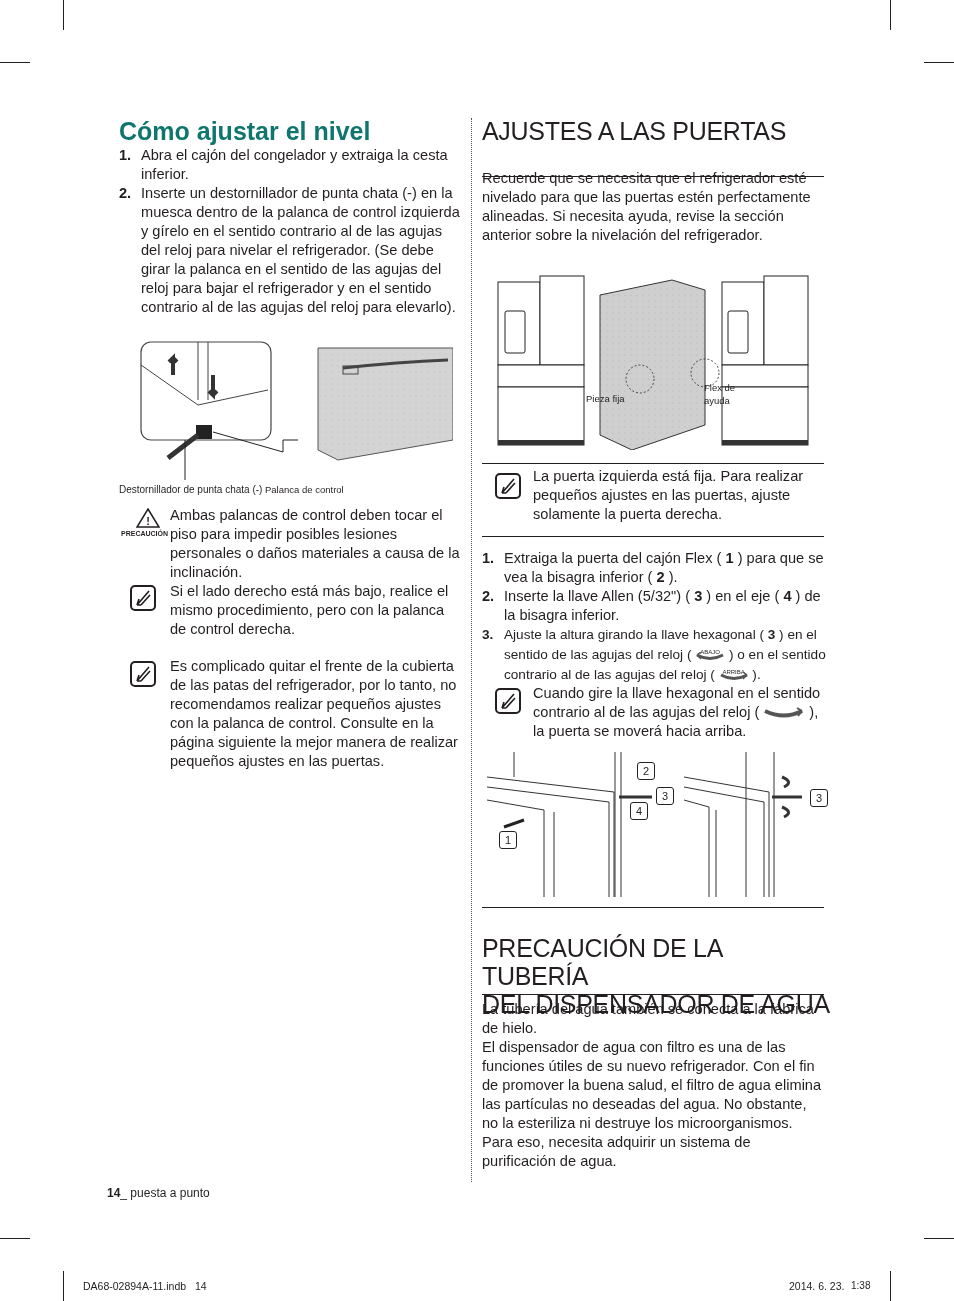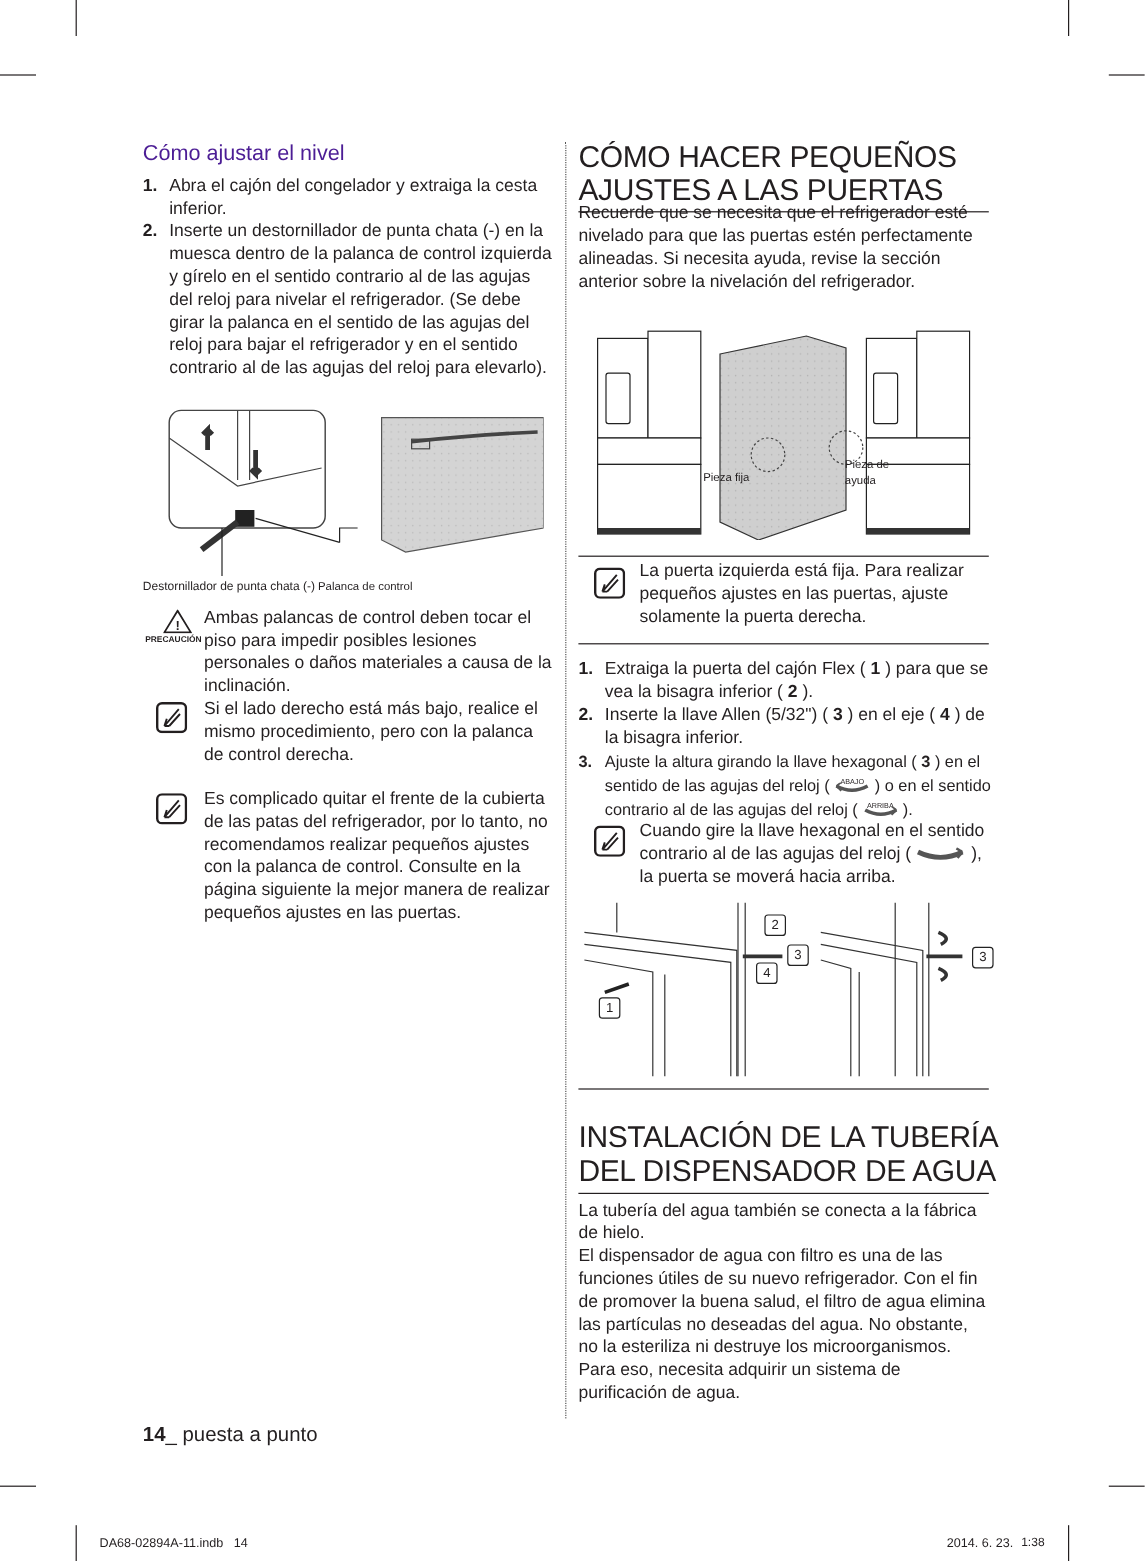--- a/index.html
+++ b/index.html
@@ -1,20 +1,20 @@
 <!DOCTYPE html>
 <html><head>
 <meta charset="utf-8">
 <style>
   html, body { margin:0; padding:0; background:#fff; }
   body { width:954px; height:1301px; position:relative; overflow:hidden;
          font-family:"Liberation Sans", sans-serif; color:#231f20; }
   .abs { position:absolute; }
   .crop { position:absolute; background:#231f20; }
-  .h3 { font-size:18px; color:#4c1d95; }
+  .h3 { font-size:25px; color:#0f766e;font-weight:bold; }
   .body { font-size:14.6px; line-height:19px; color:#231f20; }
   ol.steps { list-style:none; margin:0; padding:0; }
   ol.steps li { position:relative; padding-left:22px; }
   ol.steps li .num { position:absolute; left:0; top:0; font-weight:bold; }
   .h2 { font-size:25px; line-height:28px; letter-spacing:-0.3px; color:#231f20; }
   .rule { position:absolute; height:1px; background:#231f20; }
   .vdots { position:absolute; width:0; border-left:1.5px dotted #555; }
   .note-icon { position:absolute; width:26px; height:26px; }
   .small { font-size:9.5px; color:#231f20; }
   .fig { position:absolute; }
@@ -79,21 +79,20 @@
 </svg>
 <div class="abs body" style="left:170px;top:582px;width:294px">Si el lado derecho está más bajo, realice el mismo procedimiento, pero con la palanca de control derecha.</div>
 
 <svg class="note-icon" style="left:130px;top:661px" viewBox="0 0 26 26">
   <rect x="1" y="1" width="24" height="24" rx="4" fill="#fff" stroke="#231f20" stroke-width="2"></rect>
   <path d="M7,20 L19,6 M11,20 L20,10 M7,20 L9,14 M7,20 L11,20" stroke="#231f20" stroke-width="1.6" fill="none"></path>
 </svg>
 <div class="abs body" style="left:170px;top:657px;width:294px">Es complicado quitar el frente de la cubierta de las patas del refrigerador, por lo tanto, no recomendamos realizar pequeños ajustes con la palanca de control. Consulte en la página siguiente la mejor manera de realizar pequeños ajustes en las puertas.</div>
 
 <div class="abs h2" style="left:482px;top:117px;width:350px">
-  <div>CÓMO HACER PEQUEÑOS</div>
   <div>AJUSTES A LAS PUERTAS</div>
 </div>
 <div class="rule" style="left:482px;top:176px;width:342px"></div>
 <div class="abs body" style="left:482px;top:169px;width:345px">Recuerde que se necesita que el refrigerador esté nivelado para que las puertas estén perfectamente alineadas. Si necesita ayuda, revise la sección anterior sobre la nivelación del refrigerador.</div>
 
 <svg class="fig" style="left:497px;top:275px" width="312" height="175">
   <defs>
     <pattern id="dots2" width="6" height="6" patternUnits="userSpaceOnUse">
         <rect width="6" height="6" fill="#cfcfcf"></rect>
         <circle cx="2" cy="2" r="0.6" fill="#b3b3b3"></circle>
@@ -113,21 +112,21 @@
 
   <rect x="225" y="7" width="42" height="83" fill="#fff" stroke="#222"></rect>
   <rect x="267" y="1" width="44" height="89" fill="#fff" stroke="#222"></rect>
   <rect x="231" y="36" width="20" height="42" rx="2" fill="#fff" stroke="#222"></rect>
   <rect x="225" y="90" width="86" height="22" fill="#fff" stroke="#222"></rect>
   <rect x="225" y="112" width="86" height="58" fill="#fff" stroke="#222"></rect>
   <rect x="225" y="165" width="86" height="5" fill="#333"></rect>
 </svg>
 <div class="abs small" style="left:586px;top:393px">Pieza fija</div>
 <div class="abs small" style="left:704px;top:381px;line-height:13px">
-  <div>Pieza de</div>
+  <div>Flex de</div>
   <div>ayuda</div>
 </div>
 
 <div class="rule" style="left:482px;top:463px;width:342px"></div>
 <svg class="note-icon" style="left:495px;top:473px" viewBox="0 0 26 26">
   <rect x="1" y="1" width="24" height="24" rx="4" fill="#fff" stroke="#231f20" stroke-width="2"></rect>
   <path d="M7,20 L19,6 M11,20 L20,10 M7,20 L9,14 M7,20 L11,20" stroke="#231f20" stroke-width="1.6" fill="none"></path>
 </svg>
 <div class="abs body" style="left:533px;top:467px;width:292px">La puerta izquierda está fija. Para realizar pequeños ajustes en las puertas, ajuste solamente la puerta derecha.</div>
 <div class="rule" style="left:482px;top:536px;width:342px"></div>
@@ -177,25 +176,25 @@
 </svg>
 <div class="abs" style="left:499px;top:831px;width:16px;height:16px;border:1px solid #222;border-radius:3px;font-size:11px;text-align:center;line-height:16px;background:#fff">1</div>
 <div class="abs" style="left:637px;top:762px;width:16px;height:16px;border:1px solid #222;border-radius:3px;font-size:11px;text-align:center;line-height:16px;background:#fff">2</div>
 <div class="abs" style="left:656px;top:787px;width:16px;height:16px;border:1px solid #222;border-radius:3px;font-size:11px;text-align:center;line-height:16px;background:#fff">3</div>
 <div class="abs" style="left:630px;top:802px;width:16px;height:16px;border:1px solid #222;border-radius:3px;font-size:11px;text-align:center;line-height:16px;background:#fff">4</div>
 <div class="abs" style="left:810px;top:789px;width:16px;height:16px;border:1px solid #222;border-radius:3px;font-size:11px;text-align:center;line-height:16px;background:#fff">3</div>
 
 <div class="rule" style="left:482px;top:907px;width:342px"></div>
 
 <div class="abs h2" style="left:482px;top:934px;width:350px">
-  <div>INSTALACIÓN DE LA TUBERÍA</div>
+  <div>PRECAUCIÓN DE LA TUBERÍA</div>
   <div>DEL DISPENSADOR DE AGUA</div>
 </div>
 <div class="rule" style="left:482px;top:994px;width:342px"></div>
 <div class="abs body" style="left:482px;top:1000px;width:340px">
   <div>La tubería del agua también se conecta a la fábrica de hielo.</div>
   <div>El dispensador de agua con filtro es una de las funciones útiles de su nuevo refrigerador. Con el fin de promover la buena salud, el filtro de agua elimina las partículas no deseadas del agua. No obstante, no la esteriliza ni destruye los microorganismos. Para eso, necesita adquirir un sistema de purificación de agua.</div>
 </div>
 
-<div class="abs" style="left:119px;top:1186px;font-size:17px"><b>14</b><span>_ puesta a punto</span></div>
+<div class="abs" style="left:107px;top:1186px;font-size:12px"><b>14</b><span>_ puesta a punto</span></div>
 <div class="abs" style="left:83px;top:1280px;font-size:10.5px;white-space:pre">DA68-02894A-11.indb   14</div>
 <div class="abs" style="left:789px;top:1280px;font-size:10.5px">2014. 6. 23.</div>
 <div class="abs" style="left:851px;top:1280px;font-size:10px">1:38</div>
 
 </body></html>

